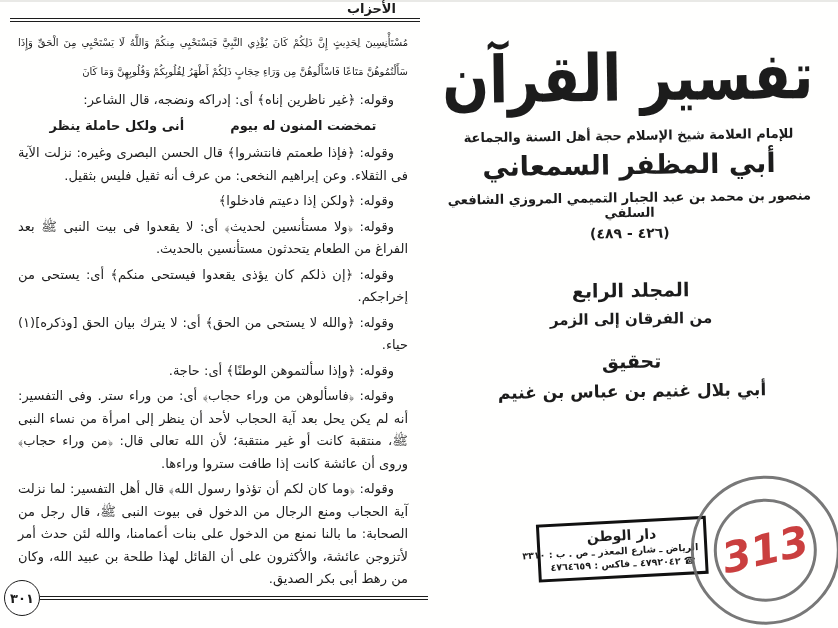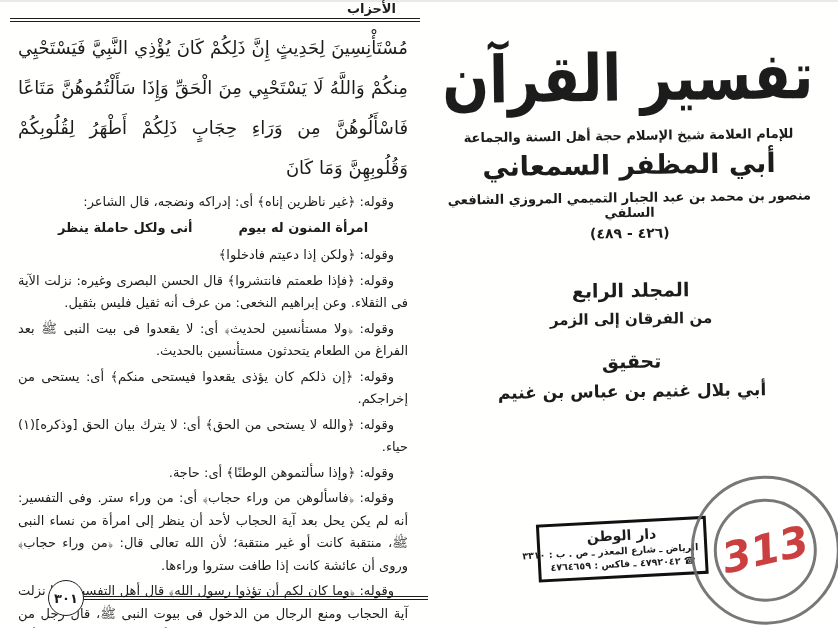--- a/index.html
+++ b/index.html
@@ -31,28 +31,28 @@
     margin:2px 2px 6px 2px; height:4px;
     border-top:1.6px solid #1c1c1c; border-bottom:1px solid #1c1c1c;
   }
   .lp-body {
     padding:0 14px 0 10px;
     font-size:13px; line-height:22.5px;
     text-align:justify; text-justify:inter-word;
   }
   .lp-body p { margin-bottom:3px; }
   .lp-body p.q { text-indent:14px; }
-  .verse { font-size:18px; line-height:40px; margin-bottom:4px; }
+  .verse { font-size:10px; line-height:29px; margin-bottom:4px; }
   .poetry {
     display:flex; justify-content:center; gap:46px;
     font-weight:bold; margin:2px 0 5px 0;
   }
   .lp-bottom {
     position:absolute; left:0; right:0; bottom:12px;
-    display:flex; align-items:center; flex-direction:row-reverse;margin-left:44px;
+    display:flex; align-items:center; flex-direction:row-reverse;
   }
   .page-circle {
     width:36px; height:36px; border:1.6px solid #1c1c1c; border-radius:50%;
     display:flex; align-items:center; justify-content:center;
     font-size:13px; font-weight:bold; background:#fff; z-index:2;
     margin-left:-4px;
   }
   .lp-bottom-rule {
     flex:1; height:4px; margin-right:-6px;
     border-top:1.4px solid #1c1c1c; border-bottom:1px solid #1c1c1c;
@@ -99,26 +99,26 @@
   <div class="left-page">
     <div class="lp-header">الأحزاب</div>
     <div class="lp-rule"></div>
 
     <div class="lp-body">
       <p class="verse">مُسْتَأْنِسِينَ لِحَدِيثٍ إِنَّ ذَلِكُمْ كَانَ يُؤْذِي النَّبِيَّ فَيَسْتَحْيِي مِنكُمْ وَاللَّهُ لَا يَسْتَحْيِي مِنَ الْحَقِّ وَإِذَا سَأَلْتُمُوهُنَّ مَتَاعًا فَاسْأَلُوهُنَّ مِن وَرَاءِ حِجَابٍ ذَلِكُمْ أَطْهَرُ لِقُلُوبِكُمْ وَقُلُوبِهِنَّ وَمَا كَانَ</p>
 
       <p class="q">وقوله: ﴿غير ناظرين إناه﴾ أى: إدراكه ونضجه، قال الشاعر:</p>
 
       <div class="poetry">
-        <span>امرأة المنون له بيوم</span>
+        <span>تمخضت المنون له بيوم</span>
         <span>أنى ولكل حاملة ينظر</span>
       </div>
 
+      <p class="q">وقوله: ﴿فإذا طعمتم فانتشروا﴾ قال الحسن البصرى وغيره: نزلت الآية فى الثقلاء. وعن إبراهيم النخعى: من عرف أنه ثقيل فليس بثقيل.</p>
       <p class="q">وقوله: ﴿ولكن إذا دعيتم فادخلوا﴾</p>
-      <p class="q">وقوله: ﴿فإذا طعمتم فانتشروا﴾ قال الحسن البصرى وغيره: نزلت الآية فى الثقلاء. وعن إبراهيم النخعى: من عرف أنه ثقيل فليس بثقيل.</p>
       <p class="q">وقوله: ﴿ولا مستأنسين لحديث﴾ أى: لا يقعدوا فى بيت النبى ﷺ بعد الفراغ من الطعام يتحدثون مستأنسين بالحديث.</p>
       <p class="q">وقوله: ﴿إن ذلكم كان يؤذى يقعدوا فيستحى منكم﴾ أى: يستحى من إخراجكم.</p>
       <p class="q">وقوله: ﴿والله لا يستحى من الحق﴾ أى: لا يترك بيان الحق [وذكره](١) حياء.</p>
       <p class="q">وقوله: ﴿وإذا سألتموهن الوطنًا﴾ أى: حاجة.</p>
       <p class="q">وقوله: ﴿فاسألوهن من وراء حجاب﴾ أى: من وراء ستر. وفى التفسير: أنه لم يكن يحل بعد آية الحجاب لأحد أن ينظر إلى امرأة من نساء النبى ﷺ، منتقبة كانت أو غير منتقبة؛ لأن الله تعالى قال: ﴿من وراء حجاب﴾ وروى أن عائشة كانت إذا طافت ستروا وراءها.</p>
       <p class="q">وقوله: ﴿وما كان لكم أن تؤذوا رسول الله﴾ قال أهل التفسير: لما نزلت آية الحجاب ومنع الرجال من الدخول فى بيوت النبى ﷺ، قال رجل من الصحابة: ما بالنا نمنع من الدخول على بنات أعمامنا، والله لئن حدث أمر لأتزوجن عائشة، والأكثرون على أن القائل لهذا طلحة بن عبيد الله، وكان من رهط أبى بكر الصديق.</p>
 
     </div>
 
     <div class="lp-bottom">

